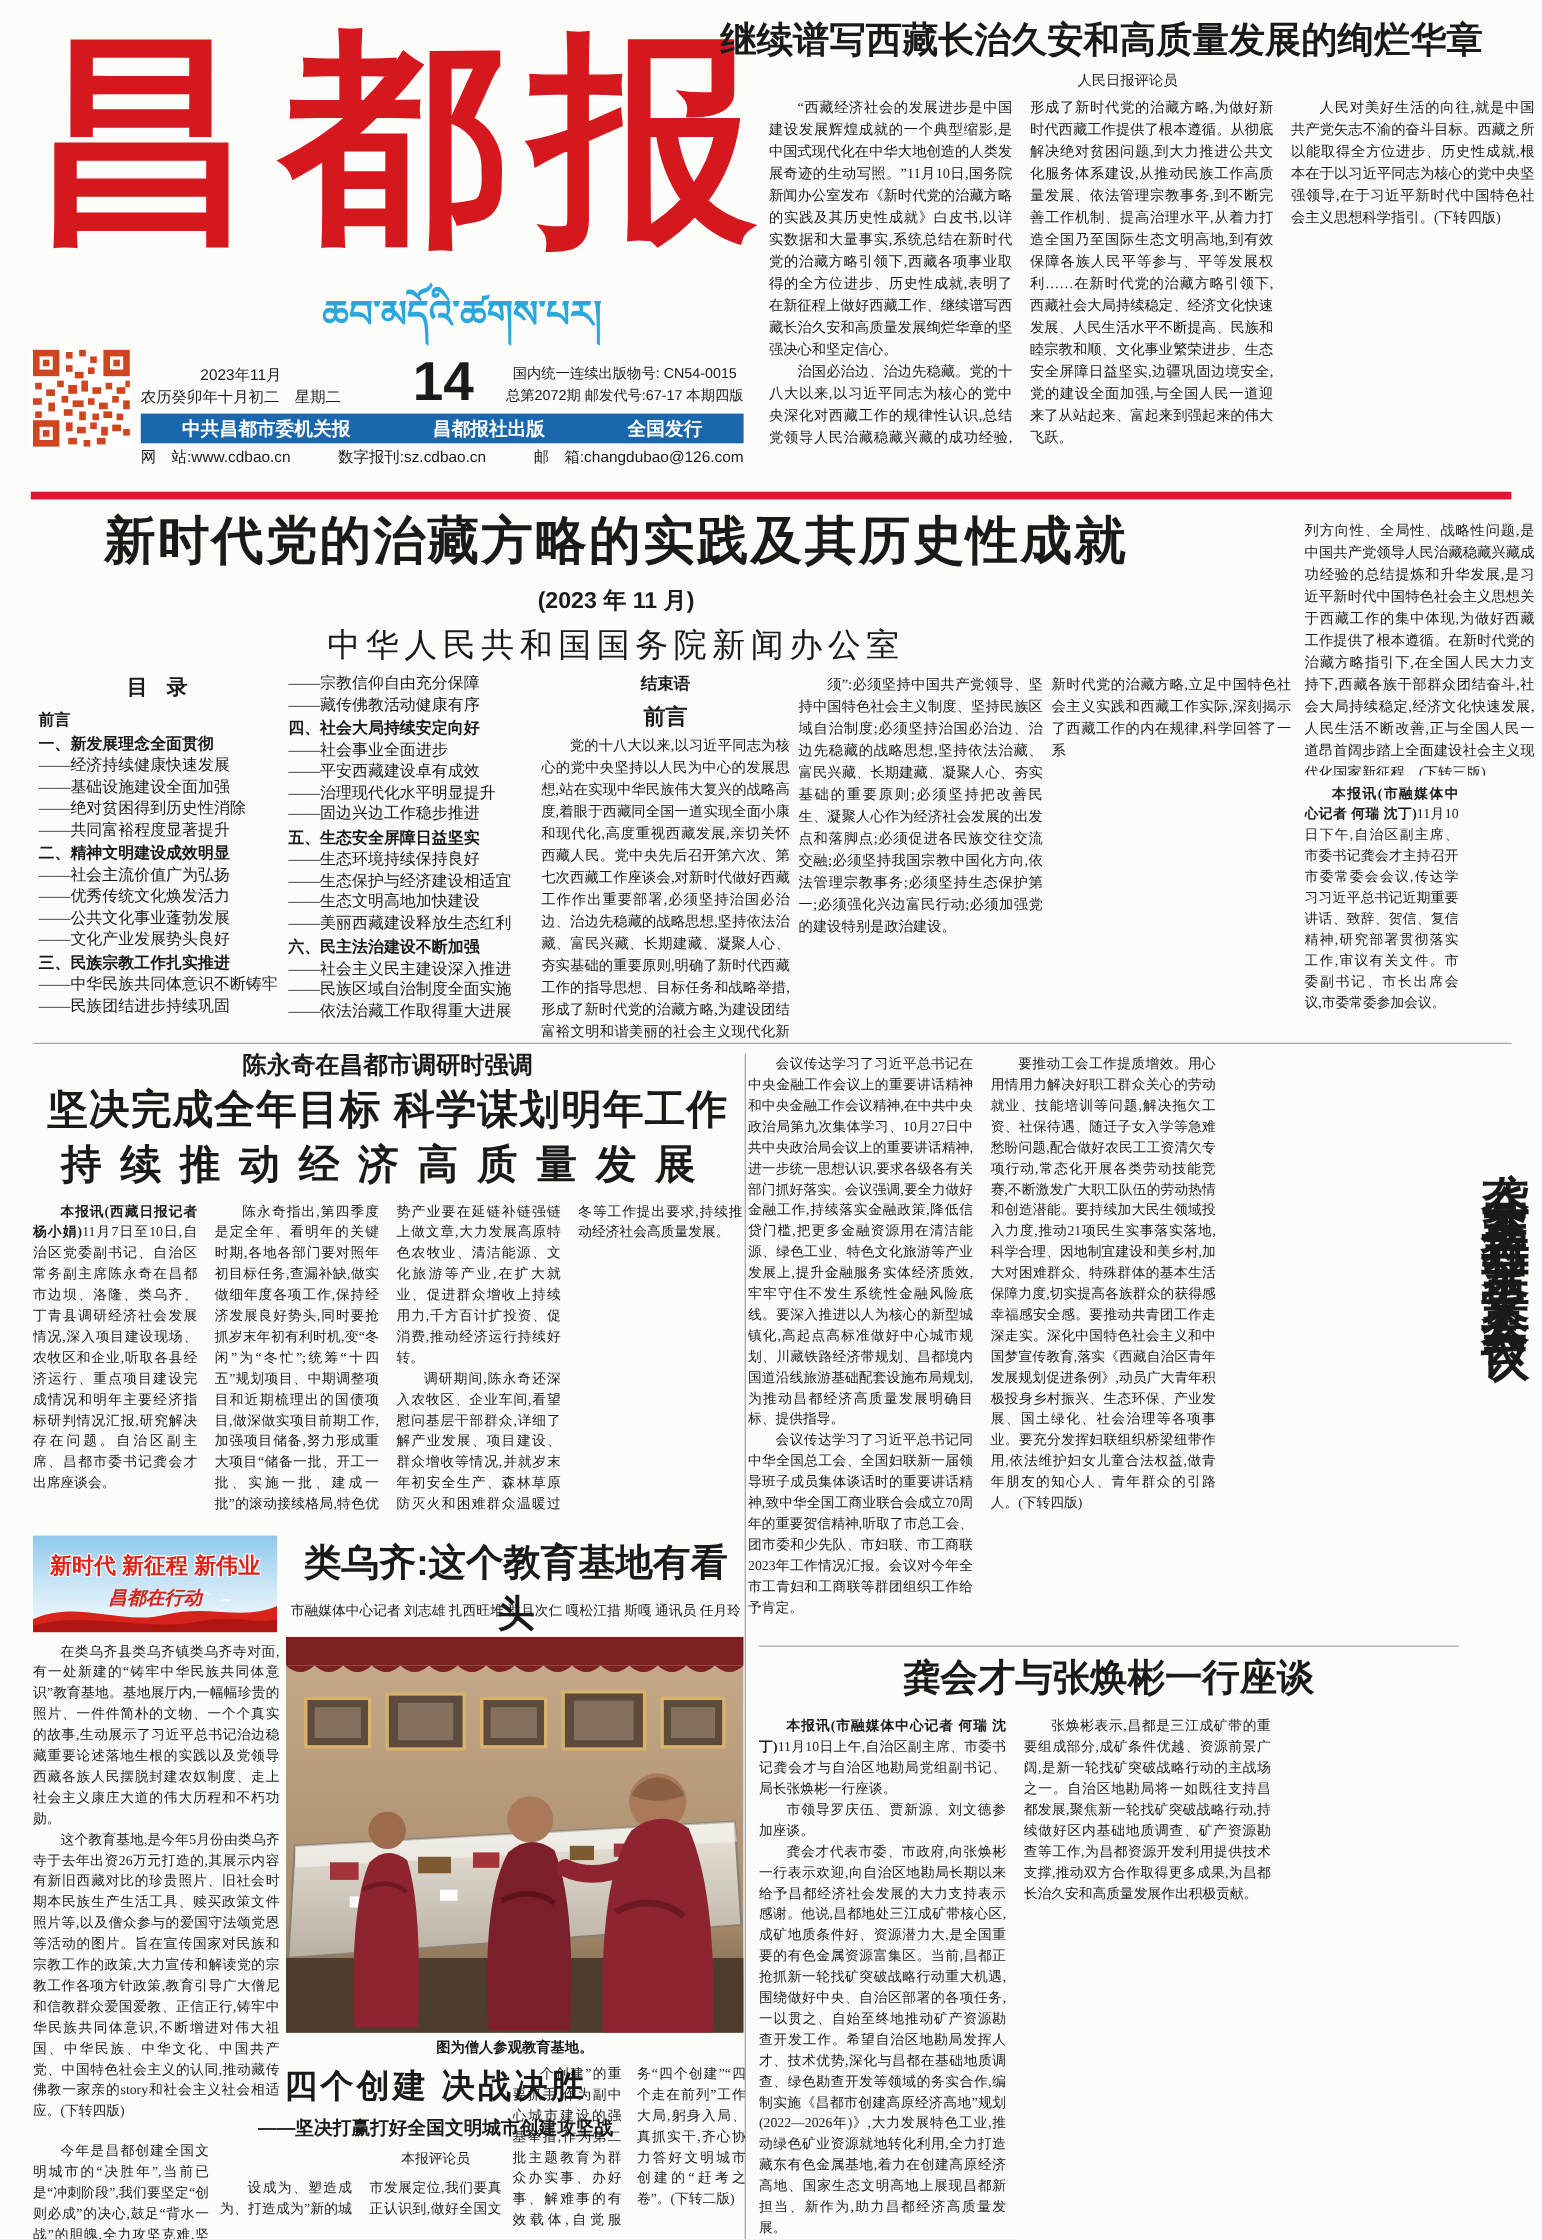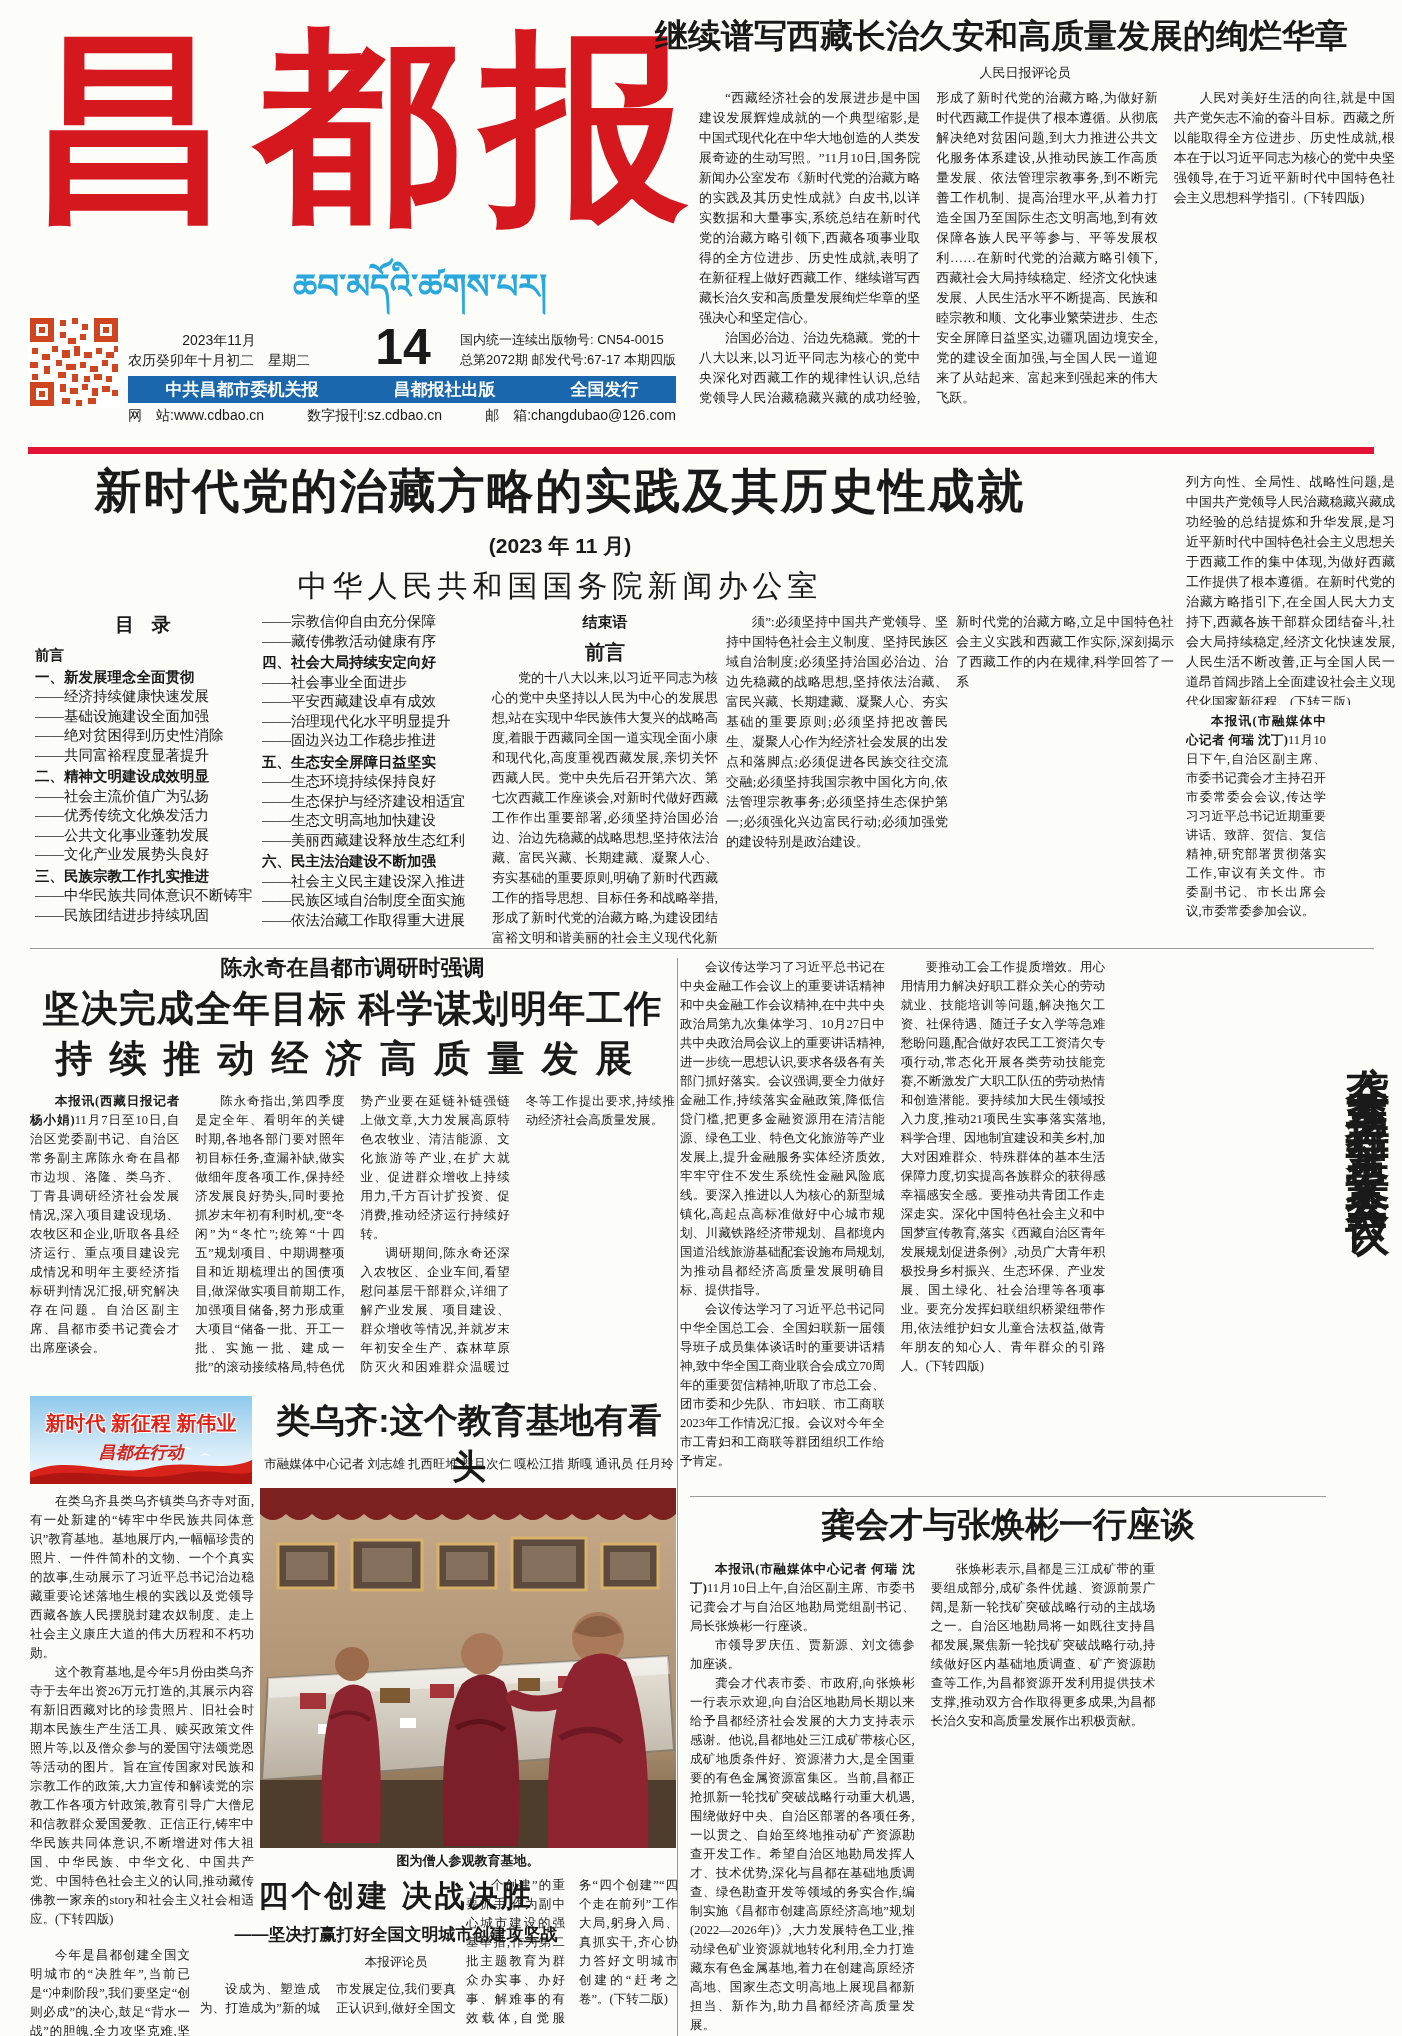--- a/index.html
+++ b/index.html
@@ -11,21 +11,21 @@
   .masthead-chars{left:28px;top:2px;width:660px;height:252px;display:flex;justify-content:space-between;
     align-items:center;color:#d5171e;font-weight:900;font-size:205px;line-height:1;
     font-family:"Liberation Serif",serif;}
   .tibetan{left:150px;top:258px;width:540px;height:58px;color:#2aa7dc;font-size:34px;font-weight:bold;
     text-align:center;line-height:58px;}
   .qr{left:28px;top:316px;}
   .pubinfo{left:128px;top:322px;width:548px;height:110px;font-family:"Liberation Sans",sans-serif;}
   .pubrow1{display:flex;align-items:flex-end;justify-content:space-between;height:48px;}
   .pubdate{text-align:center;font-size:14px;line-height:20px;}
   .pubday{font-size:50px;font-weight:900;line-height:46px;font-family:"Liberation Sans",sans-serif;margin-left:36px;}
-  .pubissue{text-align:left;font-size:13px;line-height:20px;}
+  .pubissue{text-align:center;font-size:13px;line-height:20px;}
   .pubbar{margin-top:6px;height:27px;background:#1a67ae;color:#fff;font-weight:bold;font-size:17px;
     display:flex;justify-content:space-around;align-items:center;}
   .pubcontact{margin-top:4px;display:flex;justify-content:space-between;font-size:14px;}
   .red-rule{left:28px;top:447px;width:1346px;height:7px;background:#e31436;}
 
   
   .tr-art{left:655px;top:16px;width:740px;height:425px;}
   .tr-art h2{margin:0;font-size:33px;line-height:1.2;font-weight:900;
     font-family:"Liberation Sans",sans-serif;}
   .byline{text-align:center;font-size:13px;margin:8px 0 6px;}

